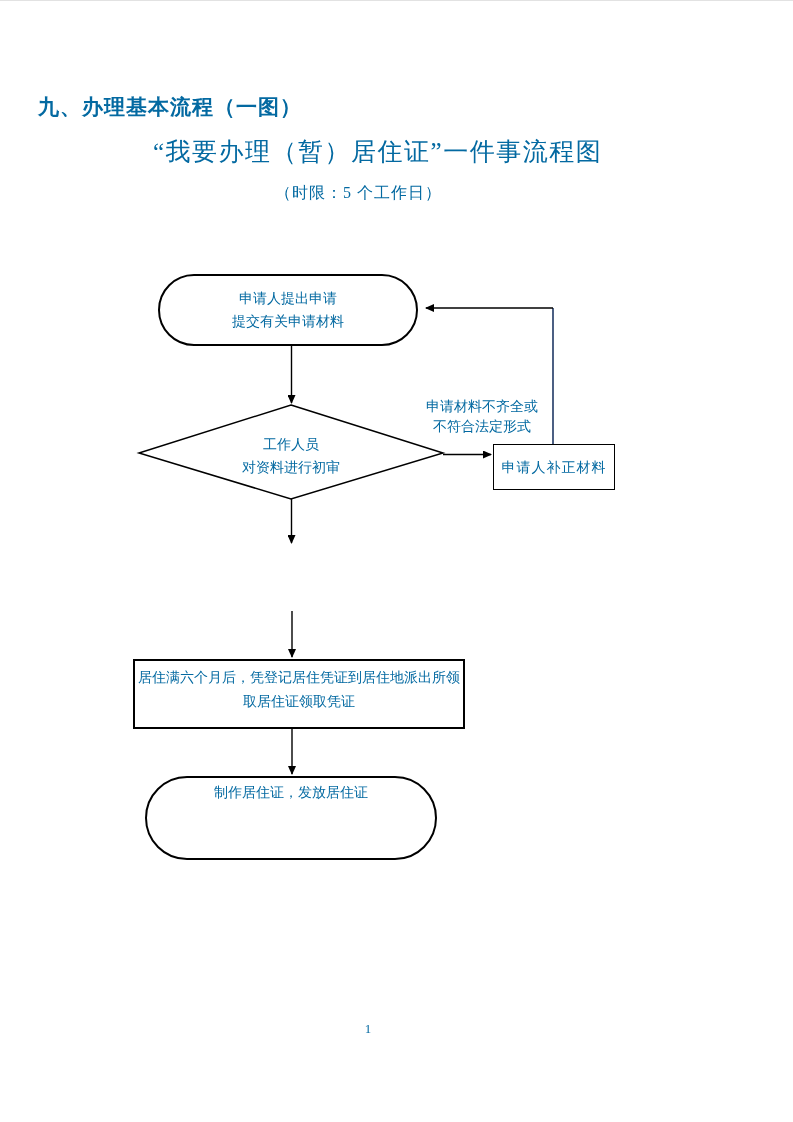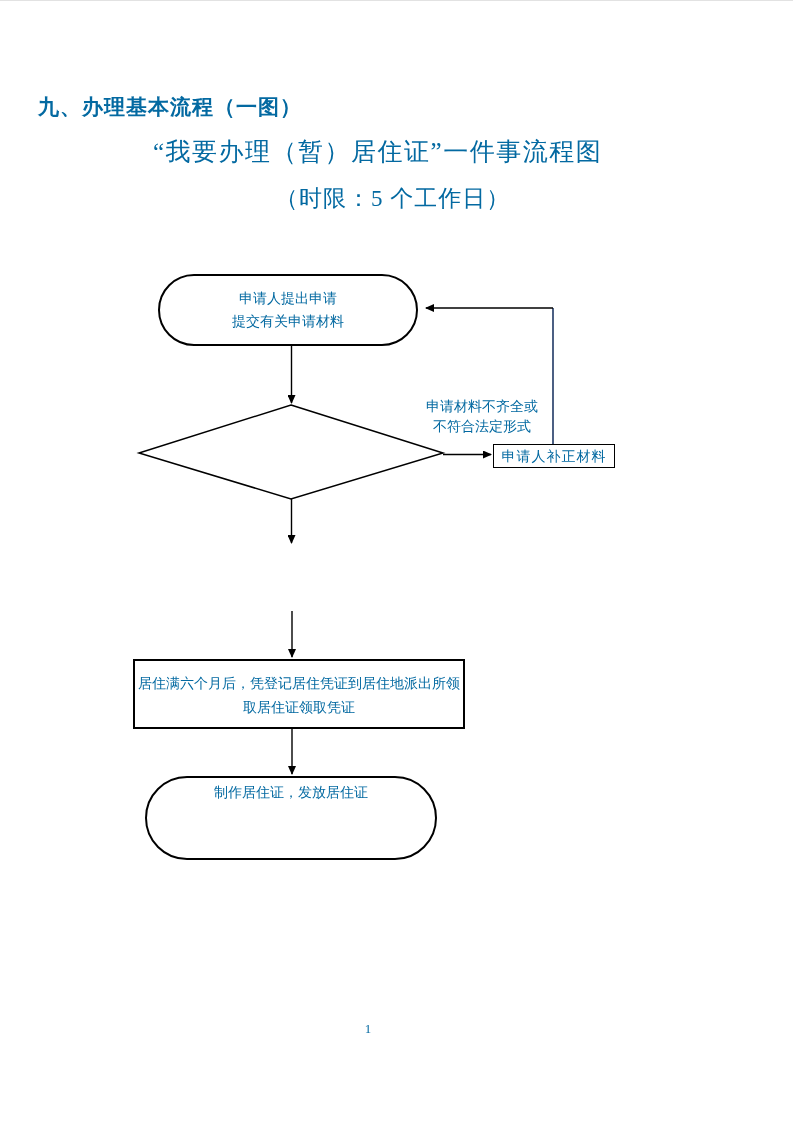--- a/index.html
+++ b/index.html
@@ -29,21 +29,21 @@
   }
   .flow-title {
     left: 153px; top: 134px;
     font-size: 25px;
     font-weight: normal;
     letter-spacing: 1.5px;
     white-space: nowrap;
   }
   .subtitle {
     left: 275px; top: 182px;
-    font-size: 23px;
+    font-size: 16px;
     letter-spacing: 1px;
     white-space: nowrap;
   }
 
   svg.connectors {
     left: 0; top: 0;
     width: 793px; height: 1122px;
   }
 
   .node {
@@ -70,37 +70,37 @@
   }
   .side-label {
     left: 420px; top: 396px;
     width: 124px;
     font-size: 14px;
     line-height: 20px;
     background: transparent;
   }
   .correction-box {
     left: 493px; top: 443px;
-    width: 122px; height: 24px;
+    width: 122px; height: 46px;
     border: 1.5px solid #000000;
     justify-content: center;
     letter-spacing: 1px;
   }
   .platform-box {
     left: 133px; top: 544px;
     width: 335px; height: 66px;
     border: 2px solid #000000;
     padding-top: 5px;
     line-height: 24px;
   }
   .sixmonth-box {
     left: 133px; top: 658px;
     width: 332px; height: 70px;
     border: 2px solid #000000;
-    padding-top: 11px;
+    padding-top: 5px;
     line-height: 24px;
   }
   .end-oval {
     left: 145px; top: 775px;
     width: 292px; height: 84px;
     border: 2px solid #000000;
     border-radius: 42px;
     padding-top: 3px;
   }
   .page-number {
@@ -141,20 +141,24 @@
 
   <div class="abs heading">九、办理基本流程（一图）</div>
   <div class="abs flow-title">“我要办理（暂）居住证”一件事流程图</div>
   <div class="abs subtitle">（时限：5 个工作日）</div>
 
   <div class="abs node start-oval">
     <div>申请人提出申请</div>
     <div>提交有关申请材料</div>
   </div>
 
+  <div class="abs node diamond-text">
+    <div>工作人员</div>
+    <div>对资料进行初审</div>
+  </div>
 
   <div class="abs node side-label">
     <div>申请材料不齐全或</div>
     <div>不符合法定形式</div>
   </div>
 
   <div class="abs node correction-box">
     <div>申请人补正材料</div>
   </div>
 

